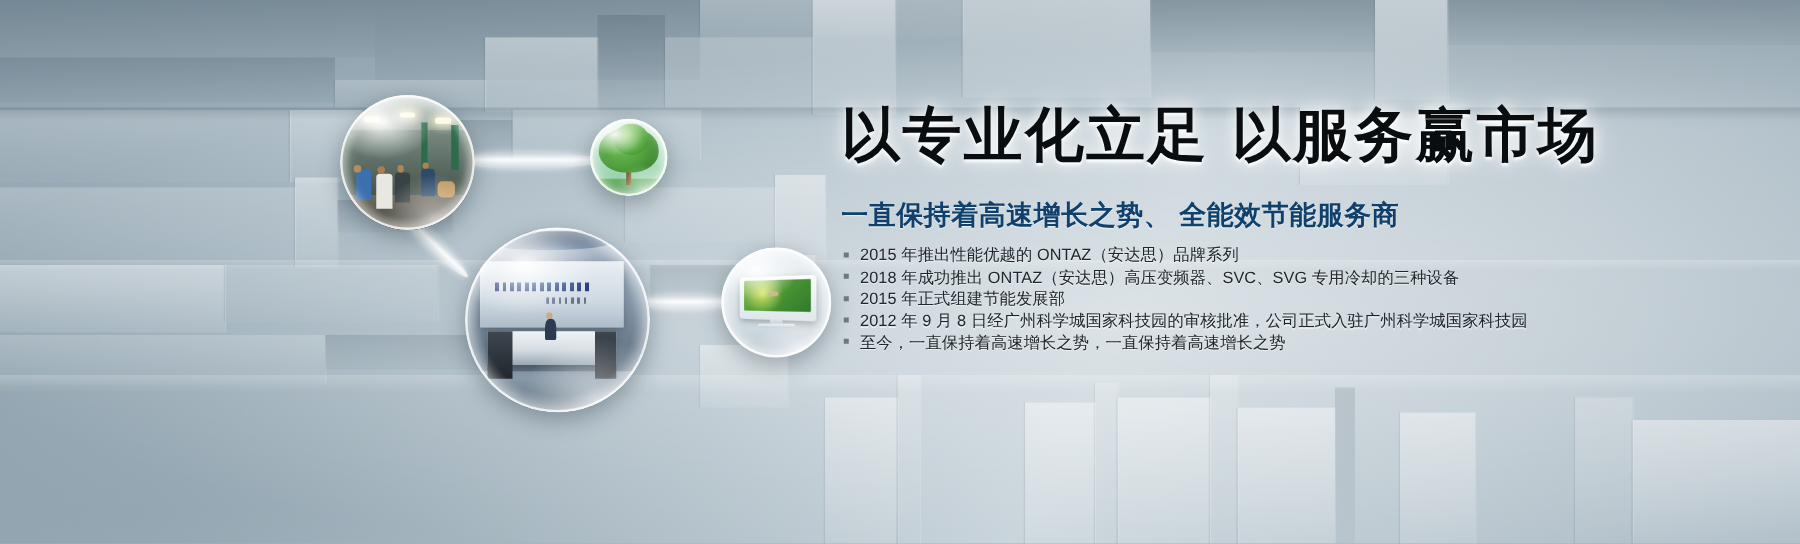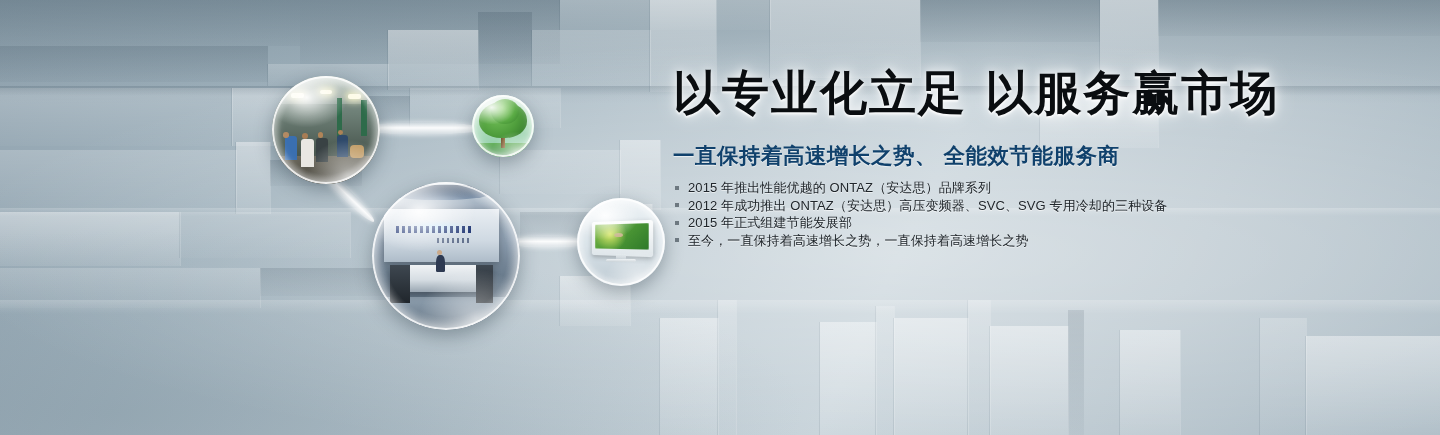--- a/index.html
+++ b/index.html
@@ -163,21 +163,21 @@
   #conn-workshop-tree .tube { inset:0; border-radius:50%/50%; }
   #conn-workshop-lobby {
     left:330px; top:152px; width:80px; height:46px;
     transform:rotate(44deg); transform-origin:left top;
   }
   #conn-workshop-lobby .tube { inset:0; height:11px; top:14px; border-radius:50%/50%; }
   #conn-lobby-monitor { left:506px; top:236px; width:84px; height:12px; }
   #conn-lobby-monitor .tube { inset:0; border-radius:50%/50%; }
 
   
-  .copy { position:absolute; left:673px; top:68px; width:745px; }
+  .copy { position:absolute; left:673px; top:84px; width:745px; }
 
   .headline {
     font-family:"DejaVu Serif", serif;
     font-weight:700;
     font-size:47px;
     line-height:1.05;
     letter-spacing:2px;
     color:#0a0d10;
     white-space:nowrap;
     text-shadow:
@@ -357,26 +357,30 @@
   <div class="copy">
     <div class="headline">以专业化立足 以服务赢市场</div>
     <div class="subhead">一直保持着高速增长之势、  全能效节能服务商</div>
     <ul class="bullets">
       <li>
           <span class="sq"></span>
           <span>2015 年推出性能优越的 ONTAZ（安达思）品牌系列</span>
         </li>
       <li>
           <span class="sq"></span>
-          <span>2012 年成功推出 ONTAZ（安达思）高压变频器、SVC、SVG 专用冷却的三种设备</span>
+          <span>2018 年成功推出 ONTAZ（安达思）高压变频器、SVC、SVG 专用冷却的三种设备</span>
         </li>
       <li>
           <span class="sq"></span>
           <span>2015 年正式组建节能发展部</span>
         </li>
       <li>
           <span class="sq"></span>
+          <span>2012 年 9 月 8 日经广州科学城国家科技园的审核批准，公司正式入驻广州科学城国家科技园</span>
+        </li>
+      <li>
+          <span class="sq"></span>
           <span>至今，一直保持着高速增长之势，一直保持着高速增长之势</span>
         </li>
     </ul>
   </div>
 
 </div>
 
 </body></html>

